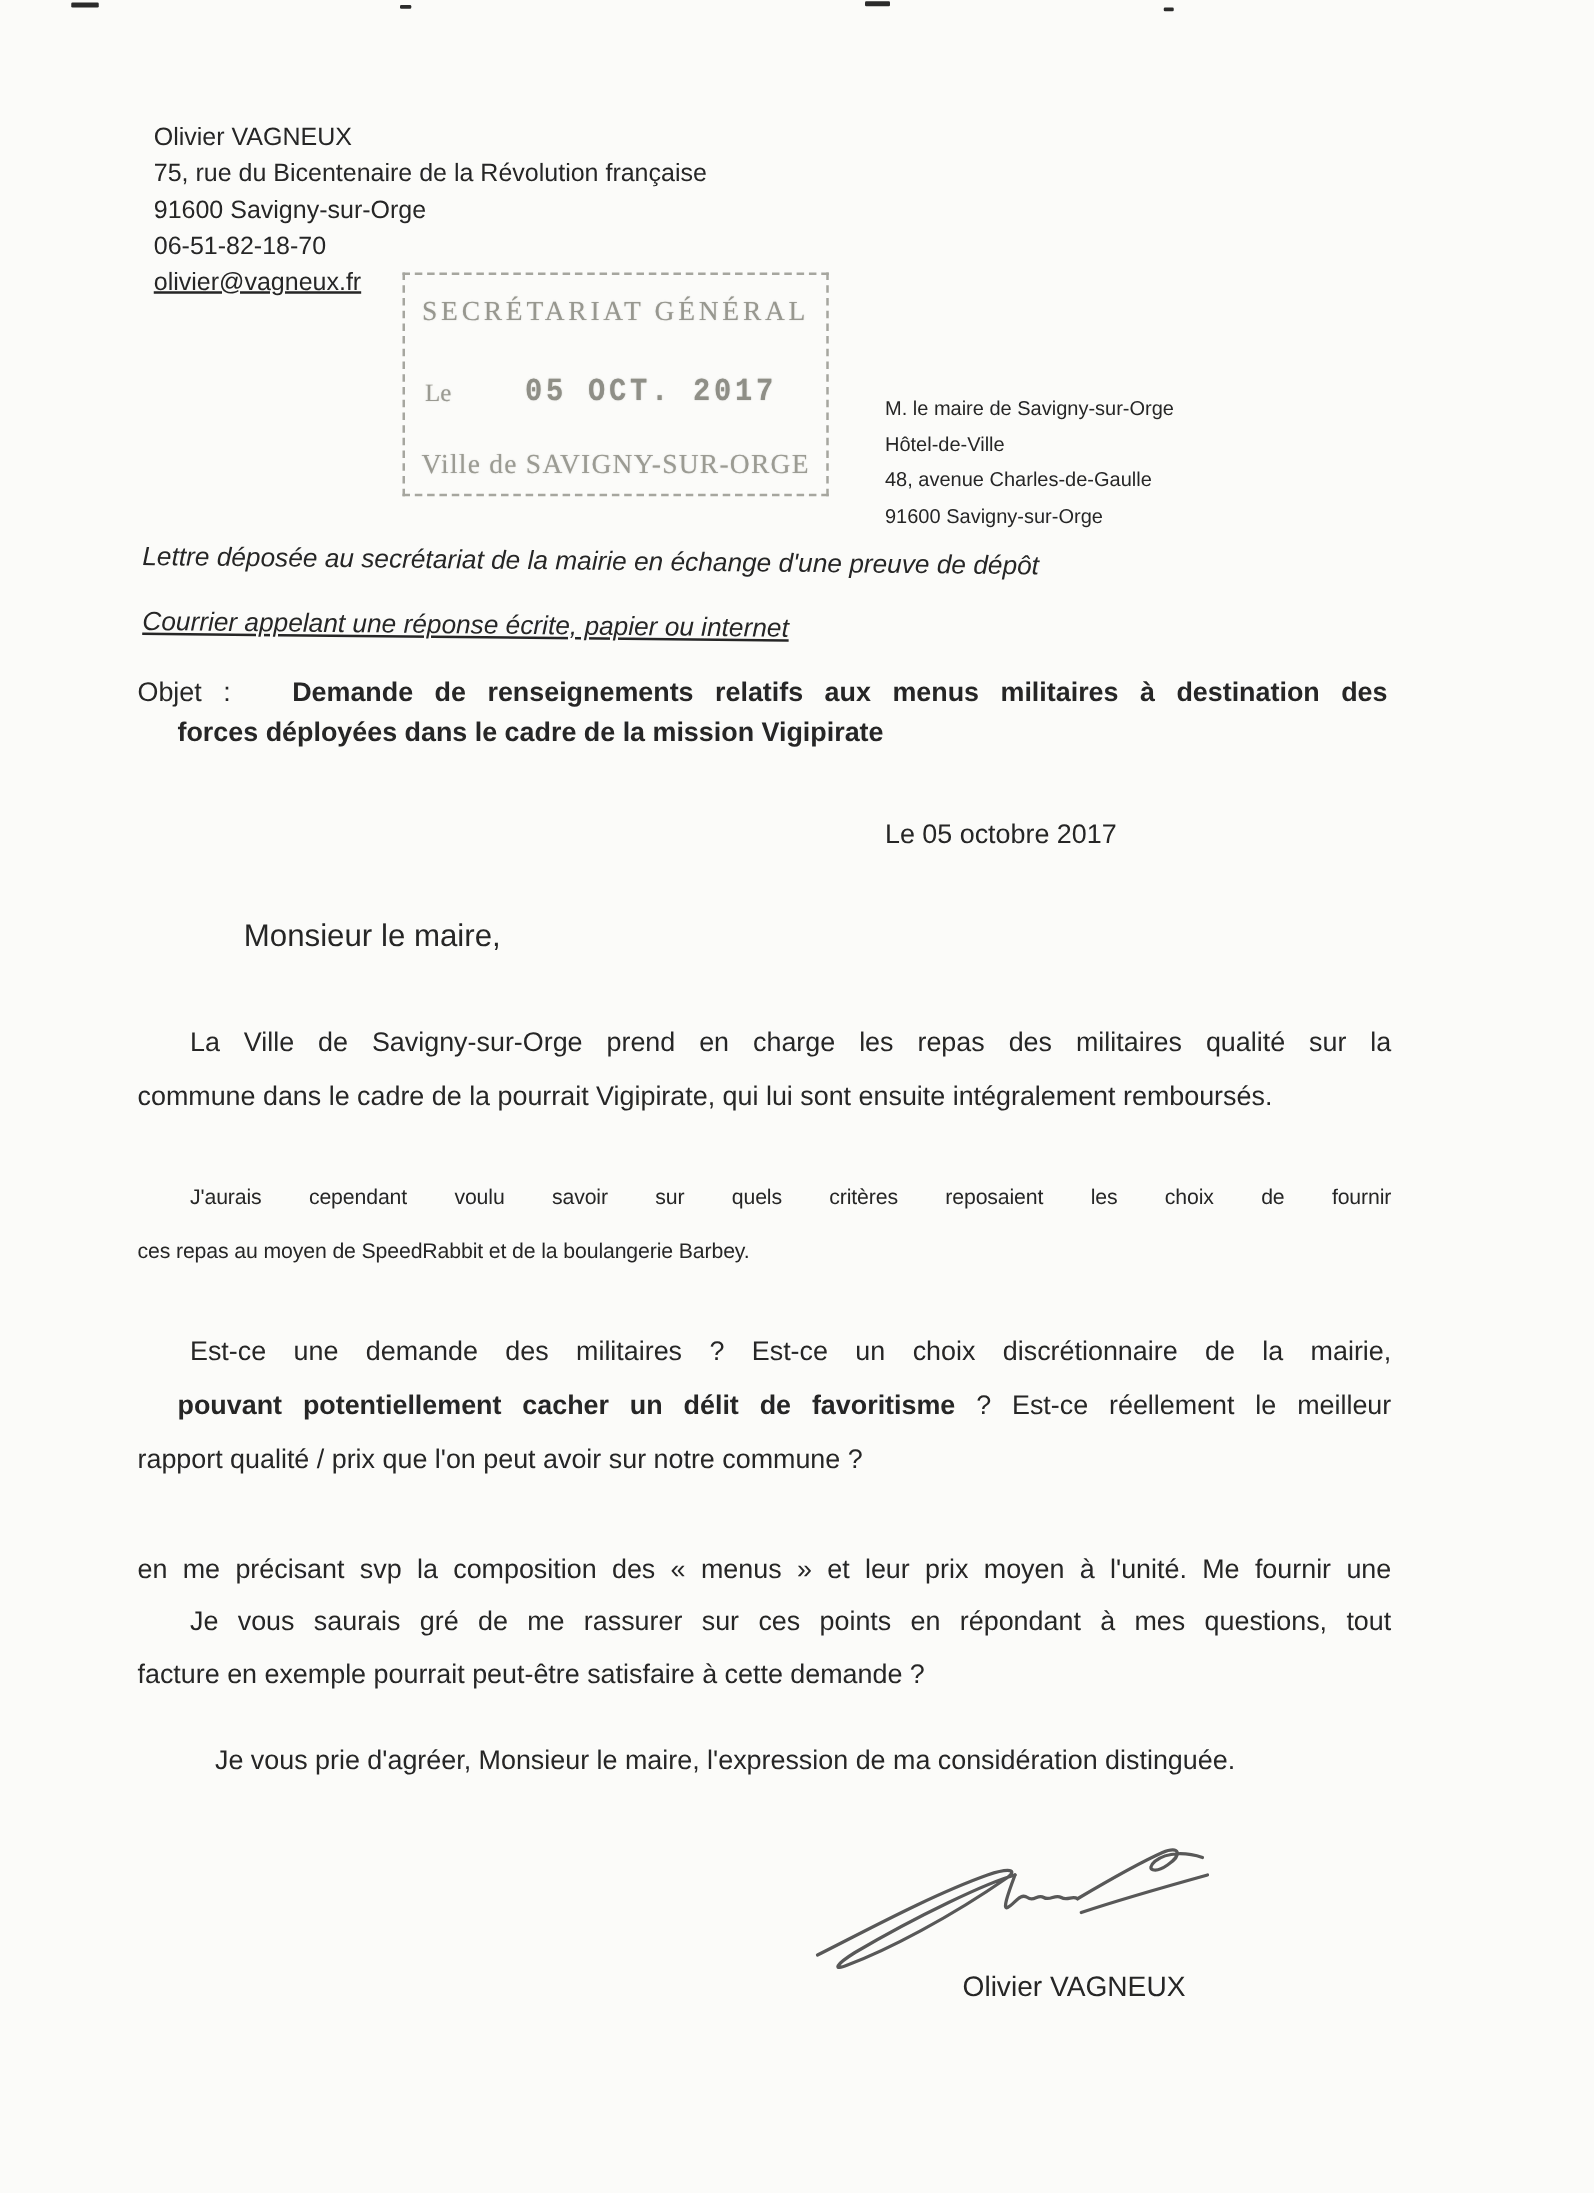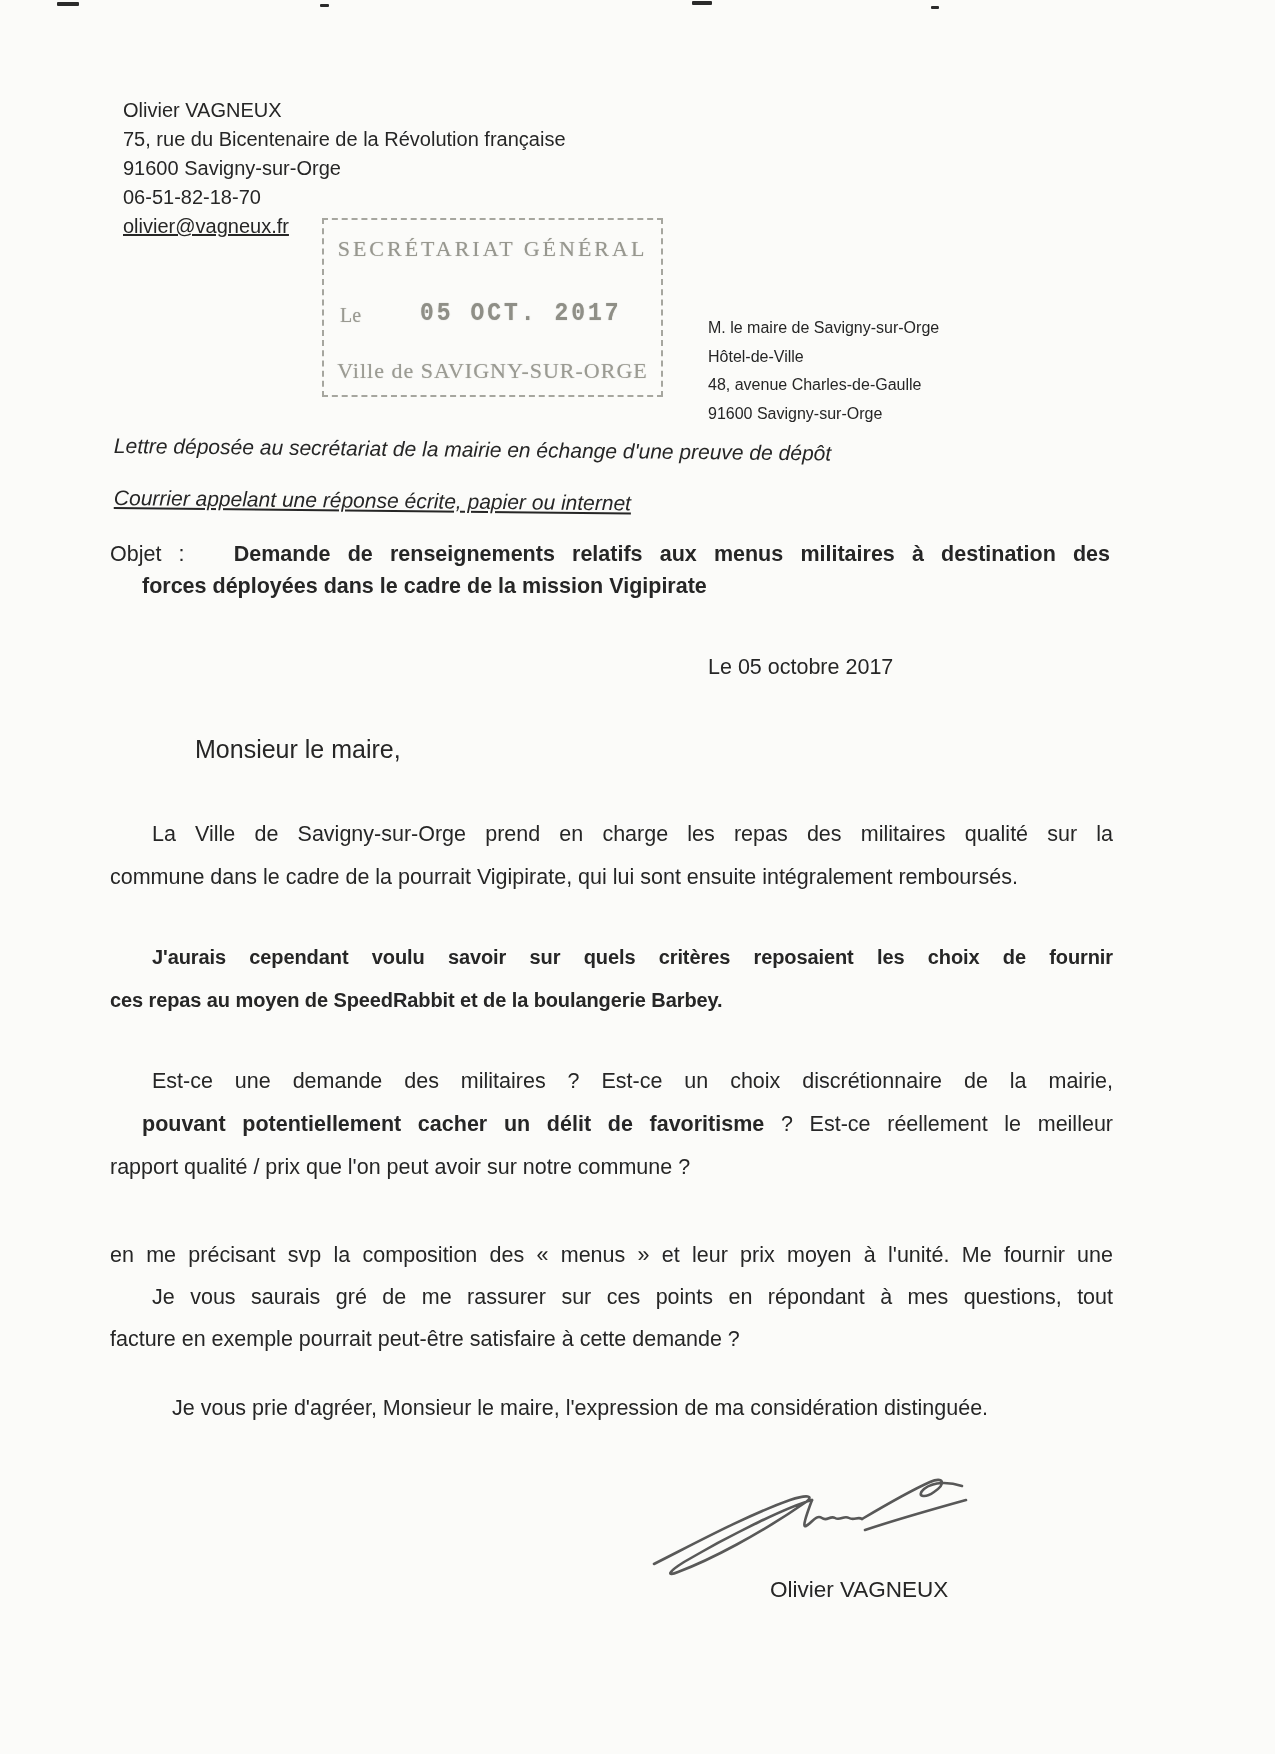--- a/index.html
+++ b/index.html
@@ -64,21 +64,21 @@
   .subject .b{font-weight:bold;}
   .jline{text-align:justify;text-align-last:justify;}
   .lline{text-align:left;}
 
   .dateline{left:708px;top:655px;font-size:21.5px;}
   .salutation{left:152px;top:735px;font-size:25px;margin-left:43px;}
 
   
   .para{left:110px;width:1003px;font-size:21.5px;line-height:43px;}
   .para .indent{padding-left:42px;}
-  .para.bold{font-weight:bold;font-size:20px;letter-spacing:-0.1px;}
+  .para.bold{font-weight:normal;font-size:17px;letter-spacing:-0.1px;}
   .b{font-weight:bold;padding-left:32px;}
   .closing{left:110px;top:1396px;width:1003px;font-size:21.5px;}
   .closing .indent{padding-left:62px;}
 
   .sig-svg{left:640px;top:1468px;}
   .sig-name{left:770px;top:1577px;font-size:22.5px;}
 </style>
 </head>
 <body>
 

